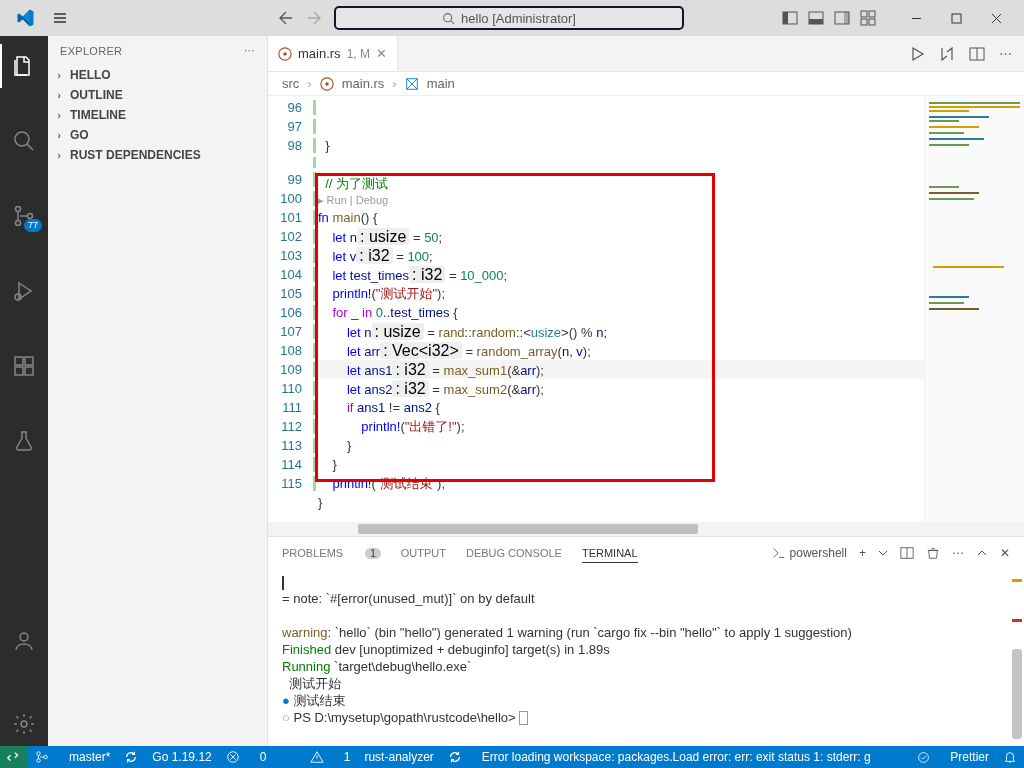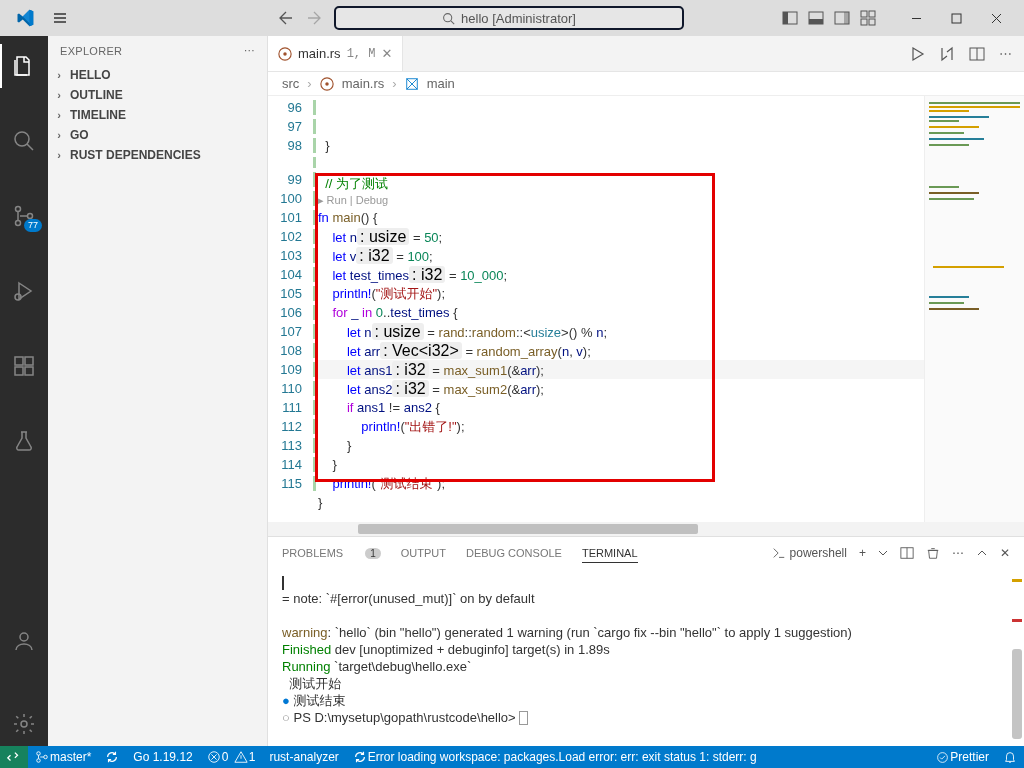--- a/index.html
+++ b/index.html
@@ -21,21 +21,21 @@
 .activitybar .ab-badge { position: absolute; bottom: 6px; right: 6px; background: #007acc; color: #fff; border-radius: 8px; font-size: 9px; padding: 0 4px; line-height: 13px; }
 .activitybar .ab-bottom { margin-top: auto; margin-bottom: 8px; }
 .sidebar { width: 220px; background: #f3f3f3; border-right: 1px solid #e0e0e0; display: flex; flex-direction: column; }
 .sidebar-header { display: flex; align-items: center; justify-content: space-between; padding: 8px 12px; font-size: 11px; color: #666; letter-spacing: 0.3px; }
 .sidebar-section { padding: 3px 4px; font-size: 12px; font-weight: 600; color: #444; cursor: pointer; display: flex; align-items: center; gap: 4px; }
 .sidebar-section .chev { font-size: 11px; color: #666; width: 14px; display: inline-block; text-align: center; }
 .editor-area { flex: 1; display: flex; flex-direction: column; min-width: 0; background: #fff; }
 .tabs { height: 36px; display: flex; align-items: stretch; background: #f3f3f3; border-bottom: 1px solid #e5e5e5; }
 .tab { display: flex; align-items: center; padding: 0 10px; gap: 6px; background: #fff; border-right: 1px solid #e5e5e5; font-size: 13px; }
 .tab .rs-icon { width: 14px; height: 14px; }
-.tab .mod { color: #888; font-size: 12px; font-family: Liberation Mono, monospace; }
+.tab .mod { color: #888; font-size: 12px; }
 .tab-actions { margin-left: auto; display: flex; align-items: center; gap: 14px; padding: 0 12px; color: #555; }
 .breadcrumb { height: 24px; display: flex; align-items: center; padding: 0 14px; gap: 8px; color: #666; font-size: 13px; border-bottom: 1px solid #eee; }
 .breadcrumb .sep { color: #aaa; }
 .code-wrap { flex: 1; display: flex; position: relative; min-height: 0; }
 .gutter { width: 50px; text-align: right; color: #237893; font-family: Consolas, monospace; font-size: 13px; padding-top: 2px; user-select: none; flex-shrink: 0; }
 .gutter div { height: 19px; line-height: 19px; padding-right: 16px; position: relative; }
 .gutter div::after { content: ""; position: absolute; right: 2px; top: 2px; bottom: 2px; width: 3px; background: #a9d4a9; }
 .code { font-family: Consolas, monospace; font-size: 13px; line-height: 19px; padding-top: 2px; white-space: pre; flex: 1; position: relative; }
 .code .line { height: 19px; position: relative; }
 .code .line.curr { background: #f5f5f5; }
@@ -63,21 +63,21 @@
 .panel-tabs .right { margin-left: auto; display: flex; align-items: center; gap: 12px; color: #555; font-size: 12px; }
 .panel-body { flex: 1; overflow: hidden; font-family: Consolas, monospace; font-size: 13px; line-height: 17px; padding: 4px 14px; color: #333; position: relative; }
 .panel-body .cursor { display: inline-block; width: 2px; height: 14px; background: #333; vertical-align: middle; }
 .panel-body .yellow { color: #795e26; }
 .panel-body .green { color: #008000; }
 .panel-body .dot { color: #0078d4; }
 .panel-scroll { position: absolute; right: 2px; top: 0; width: 10px; height: 100%; }
 .panel-scroll .th { position: absolute; right: 0; top: 80px; width: 10px; height: 90px; background: #c4c4c4; border-radius: 3px; }
 .panel-scroll .mark { position: absolute; right: 0; width: 10px; height: 3px; }
 .statusbar { height: 22px; background: #007acc; color: #fff; display: flex; align-items: center; font-size: 12px; padding: 0 0; }
-.statusbar .sb { padding: 0 7px; display: flex; align-items: center; gap: 1px; cursor: pointer; height: 100%; }
+.statusbar .sb { padding: 0 7px; display: flex; align-items: center; gap: 20px; cursor: pointer; height: 100%; }
 .statusbar .remote { background: #16825d; }
 .statusbar .sb.err { }
 .statusbar .right { margin-left: auto; display: flex; align-items: center; }
 svg { display: block; }
 </style>
 </head>
 <body>
 
 <div class="titlebar">
   <svg class="vs-logo" viewBox="0 0 24 24">

